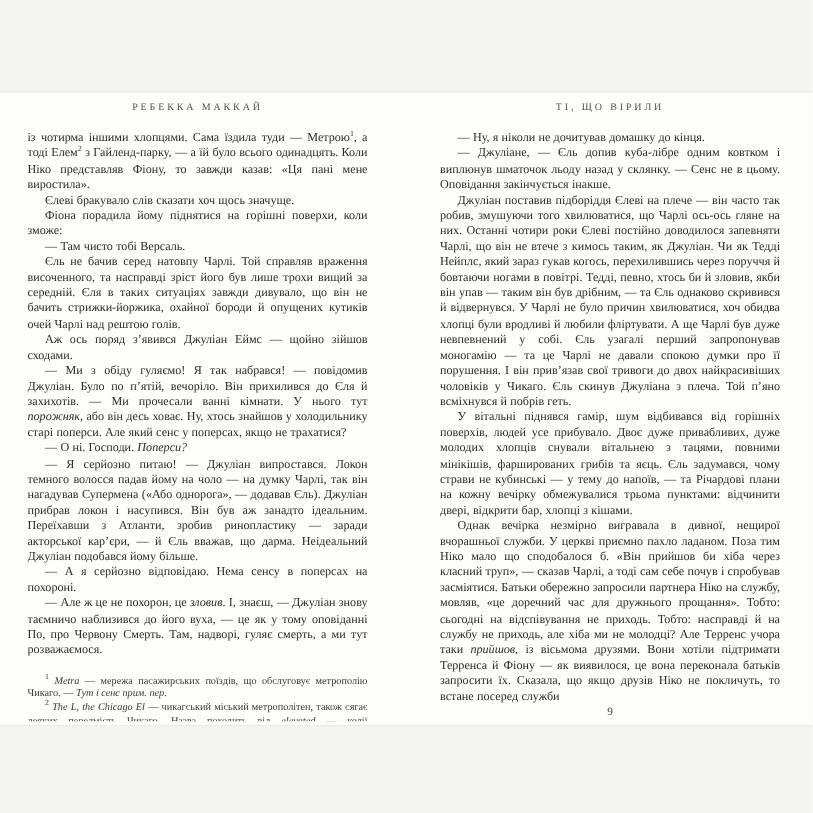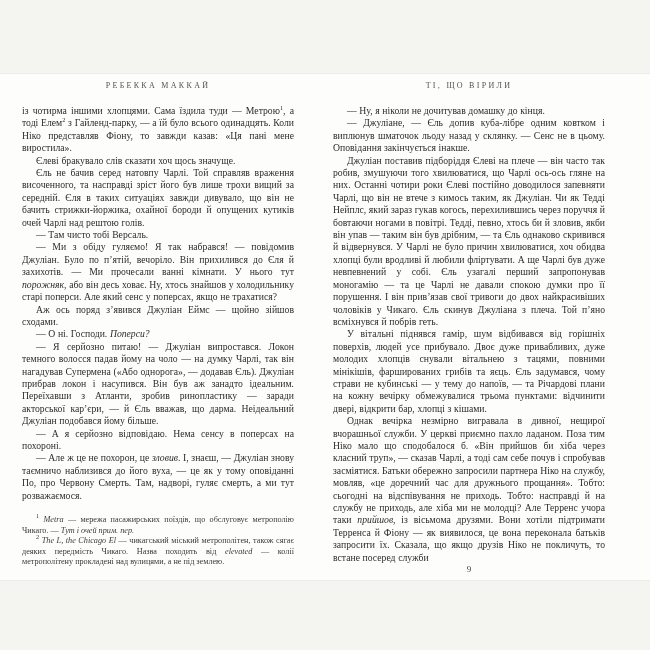--- a/index.html
+++ b/index.html
@@ -12,21 +12,21 @@
   }
   .spread{position:relative;width:650px;height:650px;background:#fdfdfb;overflow:hidden;}
   .band{position:absolute;left:0;width:650px;background:#f4f4f0;}
   .band-top{top:0;height:73px;border-bottom:1px solid #ecece7;}
   .band-bottom{top:580px;height:70px;border-top:1px solid #ecece7;}
   .page{
     position:absolute;top:75px;height:502px;width:272px;
     display:flex;flex-direction:column;overflow:hidden;
   }
   .page-left{left:22px;}
-  .page-right{left:333px;}
+  .page-right{left:352px;}
   .running-header{
     text-align:center;
     font-size:8px;
     letter-spacing:2.3px;
     color:#55524c;
     margin:6px 0 15px 0;
     white-space:nowrap;
   }
   .body p{
     margin:0;
@@ -60,31 +60,32 @@
 
 <div class="spread">
   <div class="band band-top"></div>
   <div class="band band-bottom"></div>
 
   <section class="page page-left">
     <header class="running-header">РЕБЕККА МАККАЙ</header>
     <div class="body">
         <p class="noindent">із чотирма іншими хлопцями. Сама їздила туди — Метрою<sup>1</sup>, а тоді Елем<sup>2</sup> з Гайленд-парку, — а їй було всього одинадцять. Коли Ніко представляв Фіону, то завжди казав: «Ця пані мене виростила».</p>
         <p>Єлеві бракувало слів сказати хоч щось значуще.</p>
+        <p>Фіона порадила йому піднятися на горішні поверхи, коли зможе:</p>
+        <p>— Там чисто тобі Версаль.</p>
         <p>Єль не бачив серед натовпу Чарлі. Той справляв враження височенного, та насправді зріст його був лише трохи вищий за середній. Єля в таких ситуаціях завжди дивувало, що він не бачить стрижки-йоржика, охайної бороди й опущених кутиків очей Чарлі над рештою голів.</p>
-        <p>— Там чисто тобі Версаль.</p>
+        <p>Аж ось поряд з’явився Джуліан Еймс — щойно зійшов сходами.</p>
         <p>— Ми з обіду гуляємо! Я так набрався! — повідомив Джуліан. Було по п’ятій, вечоріло. Він прихилився до Єля й захихотів. — Ми прочесали ванні кімнати. У нього тут <i>порожняк</i>, або він десь ховає. Ну, хтось знайшов у холодильнику старі поперси. Але який сенс у поперсах, якщо не трахатися?</p>
-        <p>Аж ось поряд з’явився Джуліан Еймс — щойно зійшов сходами.</p>
         <p>— О ні. Господи. <i>Поперси?</i></p>
         <p>— Я серйозно питаю! — Джуліан випростався. Локон темного волосся падав йому на чоло — на думку Чарлі, так він нагадував Супермена («Або однорога», — додавав Єль). Джуліан прибрав локон і насупився. Він був аж занадто ідеальним. Переїхавши з Атланти, зробив ринопластику — заради акторської кар’єри, — й Єль вважав, що дарма. Неідеальний Джуліан подобався йому більше.</p>
         <p>— А я серйозно відповідаю. Нема сенсу в поперсах на похороні.</p>
         <p>— Але ж це не похорон, це <i>зловив</i>. І, знаєш, — Джуліан знову таємничо наблизився до його вуха, — це як у тому оповіданні По, про Червону Смерть. Там, надворі, гуляє смерть, а ми тут розважаємося.</p>
       </div>
     <div class="footnotes">
-        <p><sup>1</sup> <i>Metra</i> — мережа пасажирських поїздів, що обслуговує метрополію Чикаго. — <i>Тут і очей прим. пер.</i></p>
+        <p><sup>1</sup> <i>Metra</i> — мережа пасажирських поїздів, що обслуговує метрополію Чикаго. — <i>Тут і сенс прим. пер.</i></p>
         <p><sup>2</sup> <i>The L, the Chicago El</i> — чикагський міський метрополітен, також сягає деяких передмість Чикаго. Назва походить від <i>elevated</i> — колії метрополітену прокладені над вулицями, а не під землею.</p>
       </div>
 
   </section>
 
   <section class="page page-right">
     <header class="running-header">ТІ, ЩО ВІРИЛИ</header>
     <div class="body">
         <p>— Ну, я ніколи не дочитував домашку до кінця.</p>
         <p>— Джуліане, — Єль допив куба-лібре одним ковтком і виплюнув шматочок льоду назад у склянку. — Сенс не в цьому. Оповідання закінчується інакше.</p>

